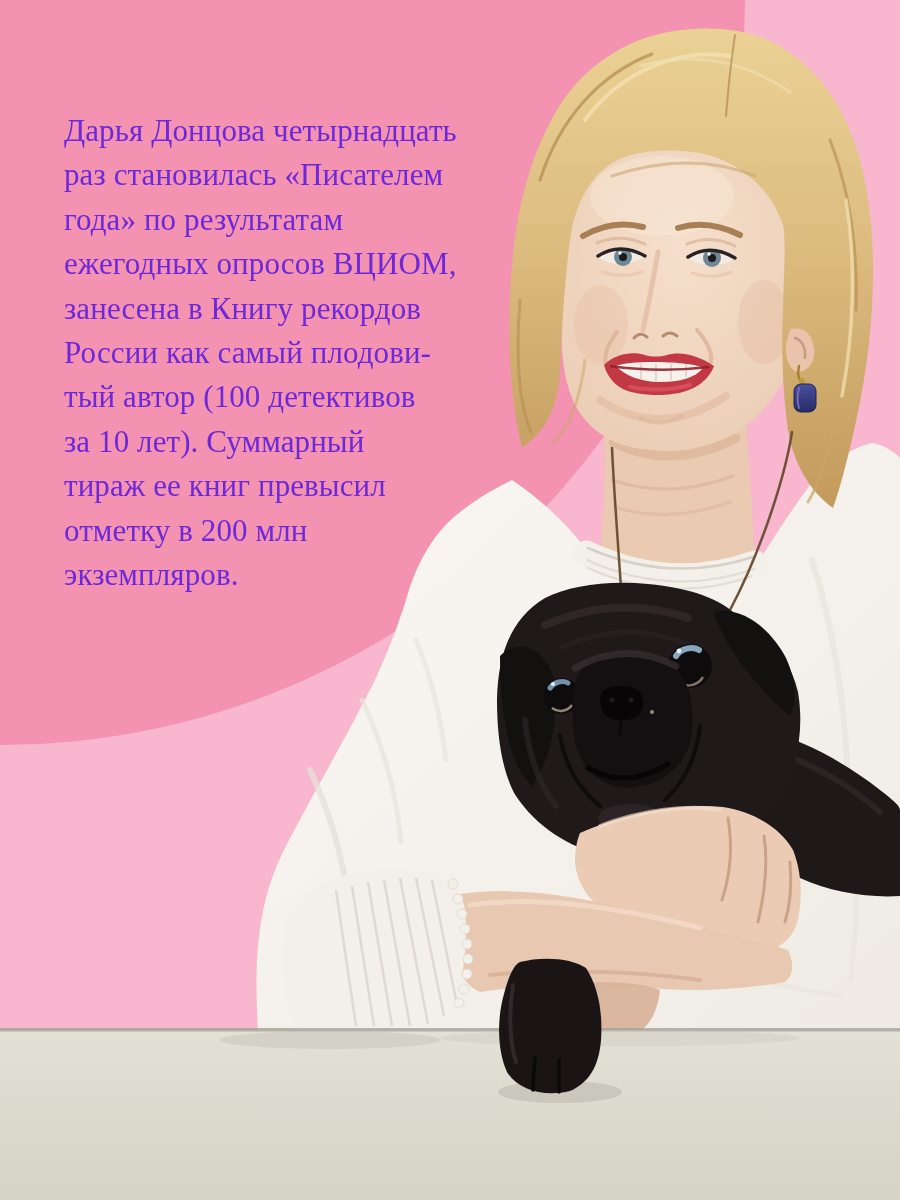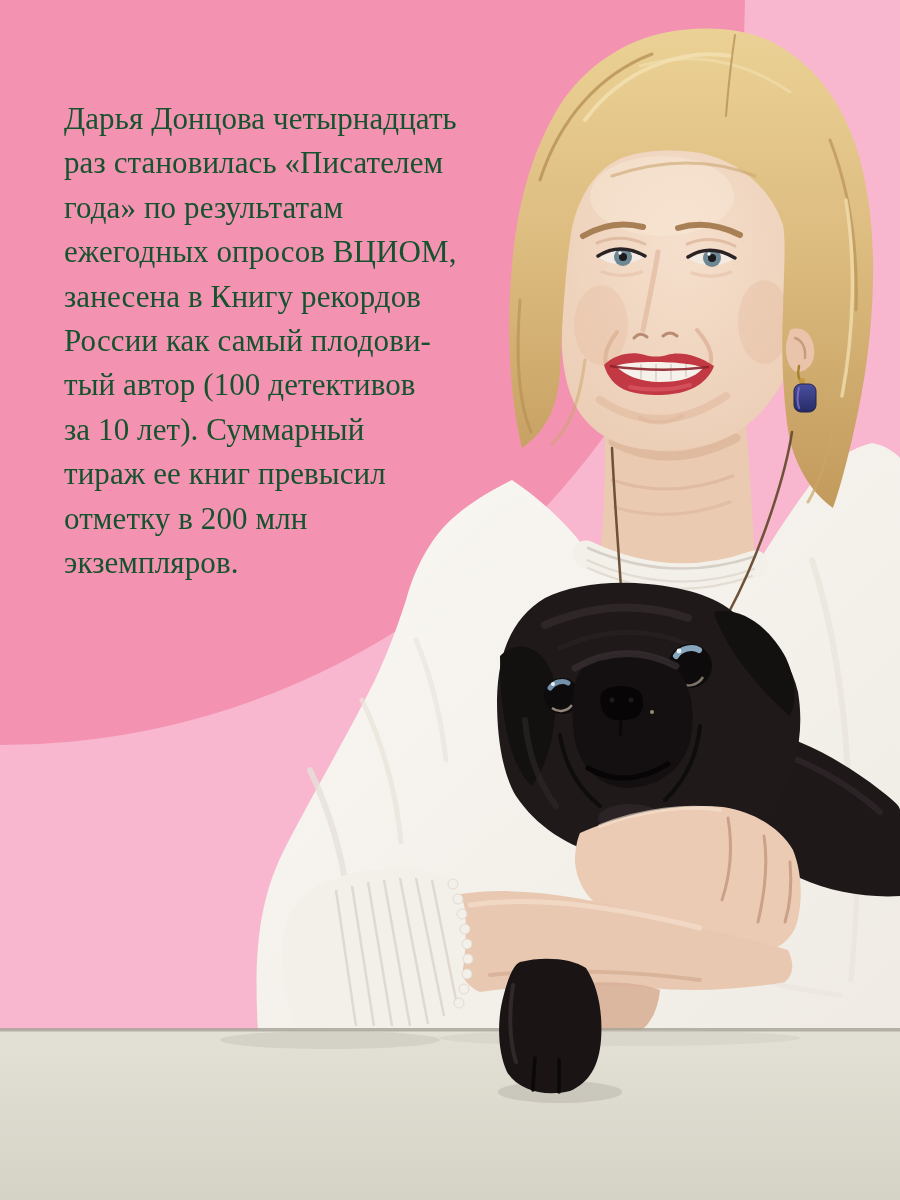--- a/index.html
+++ b/index.html
@@ -2,22 +2,22 @@
 <html><head>
 <meta charset="utf-8">
 <style>
   html,body{margin:0;padding:0;background:#e8e8e8;}
   .stage{
     position:relative;width:900px;height:1200px;overflow:hidden;
     background:#F8B7CE;font-family:"Liberation Serif","DejaVu Serif",serif;
   }
   .art{position:absolute;left:0;top:0;width:900px;height:1200px;display:block;}
   .bio{
-    position:absolute;left:64px;top:97px;width:450px;
-    font-size:31px;line-height:44.4px;color:#14532d;
+    position:absolute;left:64px;top:109px;width:450px;
+    font-size:31px;line-height:44.4px;color:#6d28d9;
     white-space:pre-line;letter-spacing:0.1px;
   }
 </style>
 </head>
 <body>
 
 <div class="stage">
 
   <svg class="art" viewBox="0 0 900 1200" aria-hidden="true">
     <defs>

